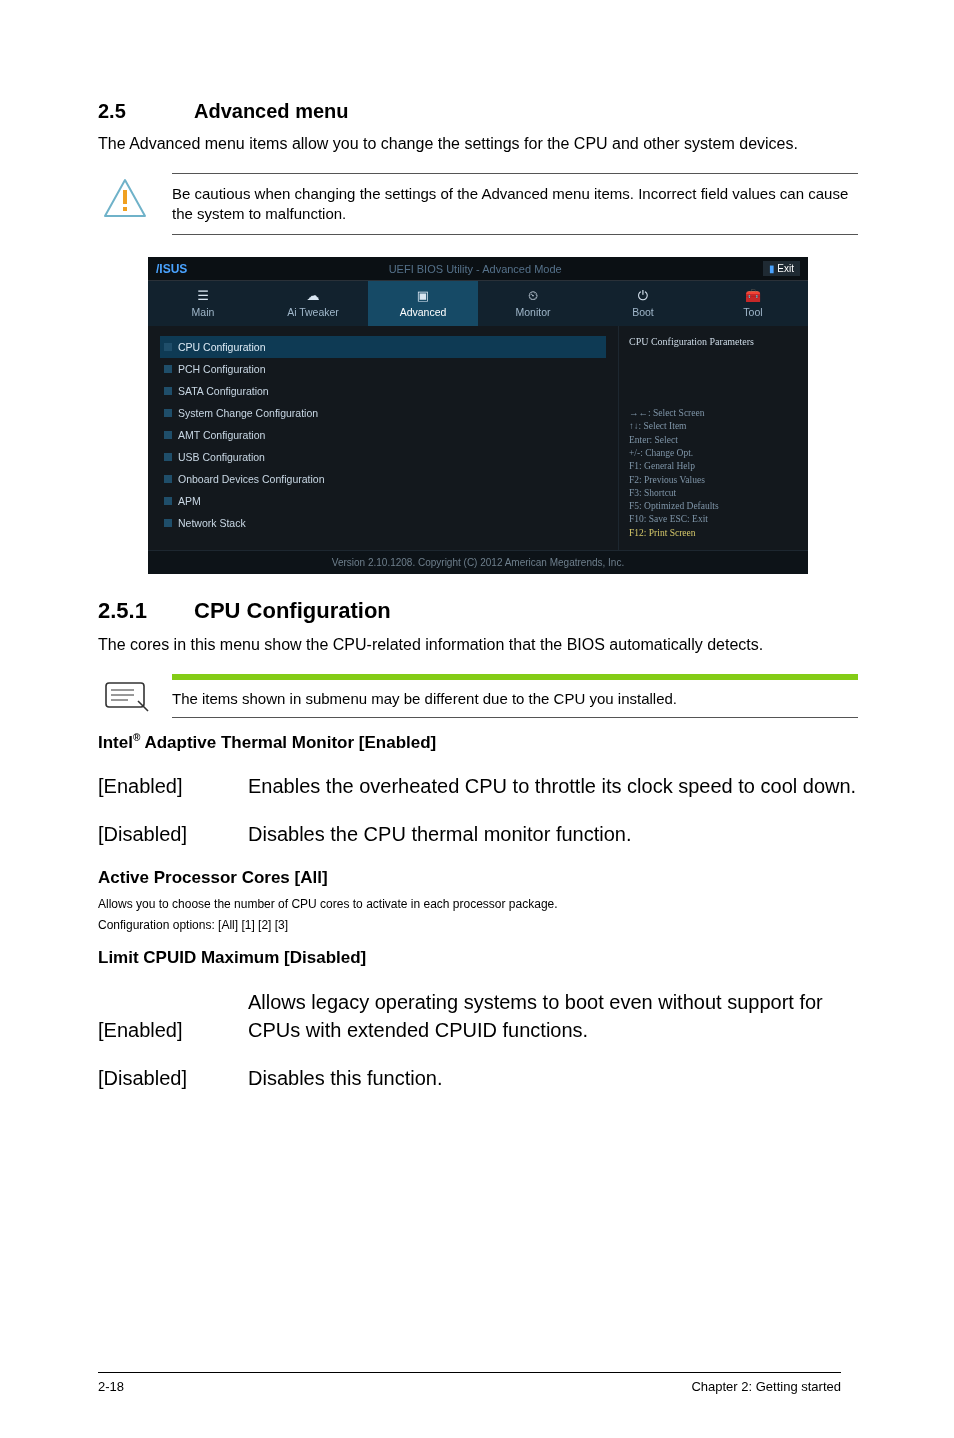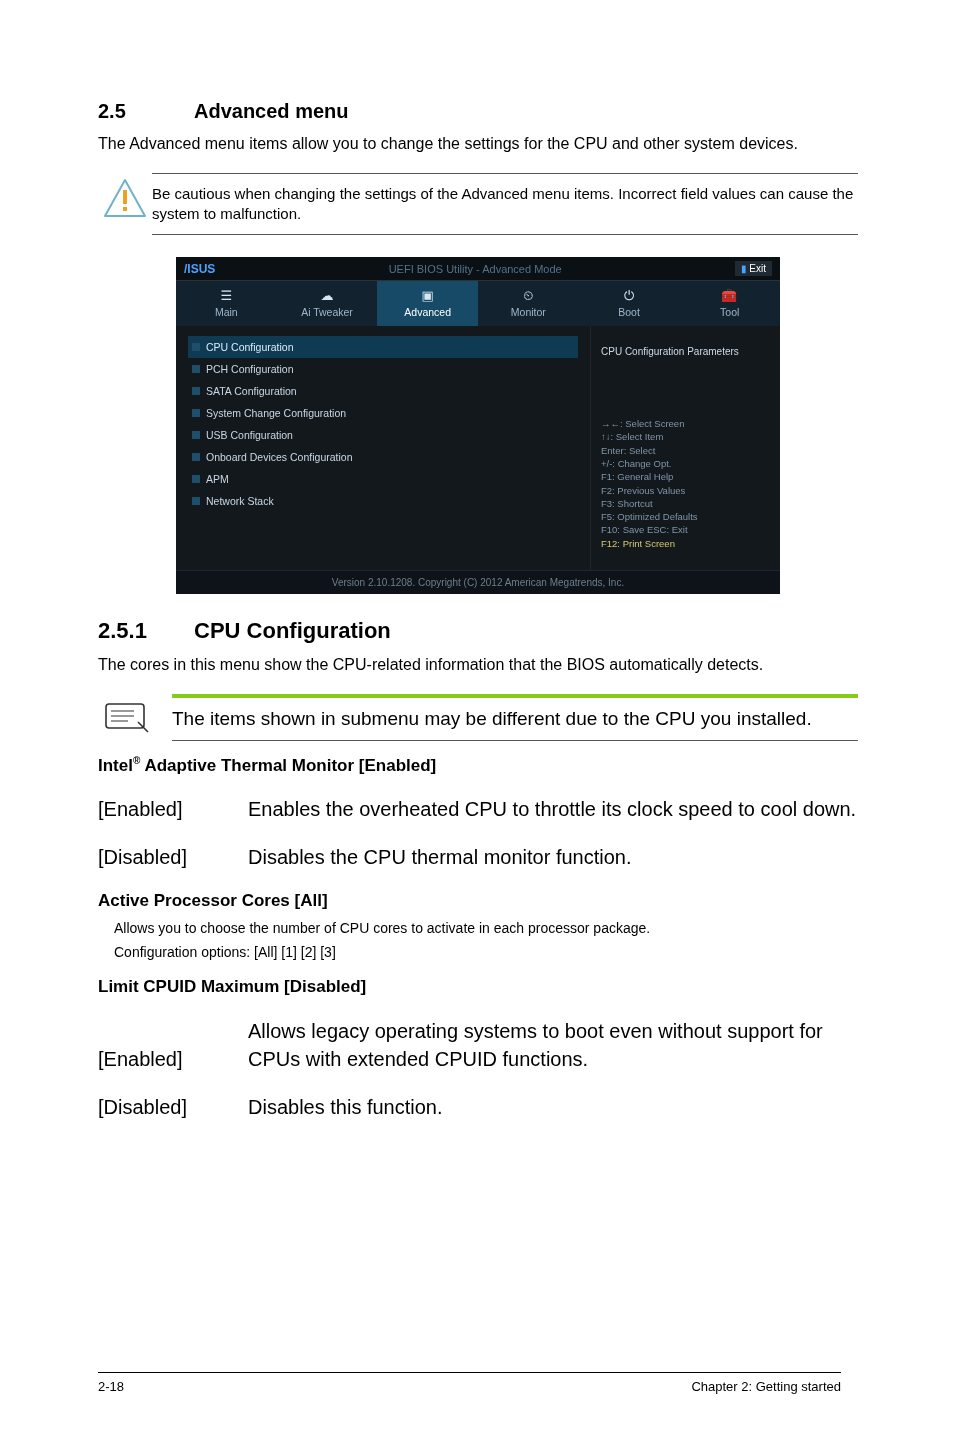--- a/index.html
+++ b/index.html
@@ -4,58 +4,58 @@
 <style>
   * { box-sizing: border-box; margin: 0; padding: 0; }
   html, body { width: 954px; background: #fff; font-family: Arial, Helvetica, sans-serif; color: #000; }
   .page { width: 954px; min-height: 1438px; padding: 100px 96px 40px 98px; position: relative; }
 
   h1.section-title { font-size: 20px; font-weight: bold; margin-bottom: 10px; }
   h1.section-title .num { display: inline-block; width: 96px; }
   .intro { font-size: 16px; line-height: 1.35; margin-bottom: 18px; }
 
   
-  .callout { display: flex; align-items: flex-start; margin: 10px 0 22px 0; }
+  .callout { display: flex; align-items: flex-start; gap: 20px; margin: 10px 0 22px 0; }
   .callout-icon-wrap { flex: 0 0 54px; height: 50px; display:flex; align-items:center; justify-content:center; }
   .callout-body { flex: 1; border-top: 1px solid #555; border-bottom: 1px solid #555; padding: 10px 0; font-size: 15px; line-height: 1.35; }
 
   
-  .bios-wrap { width: 604px; margin: 0 auto 24px auto; }
+  .bios-wrap { width: 660px; margin: 0 auto 24px auto; }
   .bios { background: #13181d; color: #c9d6e2; font-size: 11px; font-family: Arial, sans-serif; }
   .bios-top { display:flex; align-items:center; justify-content:space-between; background: #0b1014; padding: 4px 8px; border-bottom:1px solid #2a3138; }
   .bios-logo { color:#4aa3ff; font-weight:bold; font-size:12px; }
   .bios-top-right { background:#1f2a33; padding:2px 6px; font-size:10px; color:#fff; }
   .bios-tabs { display:flex; background:#12222e; }
   .bios-tab { flex:1; text-align:center; padding:8px 4px; font-size:10.5px; color:#9fb6c9; }
   .bios-tab.active { background:#164a66; color:#fff; }
   .bios-tab .icon { display:block; height:14px; line-height:14px; font-size:13px; color:#d9e6f2; margin-bottom:3px; }
   .bios-body { display:flex; }
   .bios-left { flex: 1; padding: 10px 12px; }
-  .bios-right { width: 190px; padding: 20px 10px; border-left:1px solid #1d2730; font-size:10px; color:#8fa6b8; }
+  .bios-right { width: 190px; padding: 10px 10px; border-left:1px solid #1d2730; font-size:10px; color:#8fa6b8;font-family:Liberation Serif, serif; }
   .bios-item { padding: 5px 4px; font-size: 10.5px; color:#c8d7e4; display:flex; align-items:center; gap:6px; }
   .bios-item.selected { background:#0e3a54; color:#dceaf5; }
   .bullet { width:8px; height:8px; background:#1f4e6a; display:inline-block; }
   .bios-right-title { color:#cddae6; margin-bottom:8px; }
   .bios-hint { font-size:9.5px; line-height:1.4; color:#7f95a8; margin-top:60px; }
   .bios-hint .hl { color:#d6c86a; }
   .bios-footer { text-align:center; font-size:10px; color:#6e7f8c; padding:6px 0; background:#0d1318; border-top:1px solid #1d2730; }
 
   h2.subsection-title { font-size: 22px; font-weight: bold; margin: 14px 0 10px 0; }
   h2.subsection-title .num { display:inline-block; width: 96px; }
 
   .note { display:flex; align-items:center; gap:20px; margin: 10px 0 14px 0; }
   .note-icon-wrap { flex:0 0 54px; display:flex; align-items:center; justify-content:center; }
-  .note-body { flex:1; border-top:4px solid #84cc16; border-bottom:1px solid #555; padding:10px 0; font-size:19px; }
+  .note-body { flex:1; border-top:6px solid #84cc16; border-bottom:1px solid #555; padding:10px 0; font-size:15px; }
 
   h3.opt { font-size:17px; font-weight:bold; margin: 14px 0 8px 0; }
   sup { font-size: 10px; vertical-align: super; }
   .opt-row { display:flex; font-size:20px; line-height:1.4; margin:20px 0;align-items:flex-end; }
   .opt-key { flex:0 0 150px; }
   .opt-val { flex:1; }
-  .para { font-size:14px; line-height:1.4; margin:4px 16px; }
+  .para { font-size:12px; line-height:1.4; margin:4px 0; }
 
   .footer { position:absolute; bottom:44px; left:98px; right:113px; border-top:1px solid #000; padding-top:6px; display:flex; justify-content:space-between; font-size:13px; }
 </style>
 </head>
 <body>
 
 <div class="page">
 
   <h1 class="section-title">
     <span class="num">2.5</span><span>Advanced menu</span>
@@ -98,20 +98,24 @@
               <span class="bullet"></span>
               <span>PCH Configuration</span>
             </div>
           <div class="bios-item">
               <span class="bullet"></span>
               <span>SATA Configuration</span>
             </div>
           <div class="bios-item">
               <span class="bullet"></span>
               <span>System Change Configuration</span>
+            </div>
+          <div class="bios-item">
+              <span class="bullet"></span>
+              <span>AMT Configuration</span>
             </div>
           <div class="bios-item">
               <span class="bullet"></span>
               <span>USB Configuration</span>
             </div>
           <div class="bios-item">
               <span class="bullet"></span>
               <span>Onboard Devices Configuration</span>
             </div>
           <div class="bios-item">

